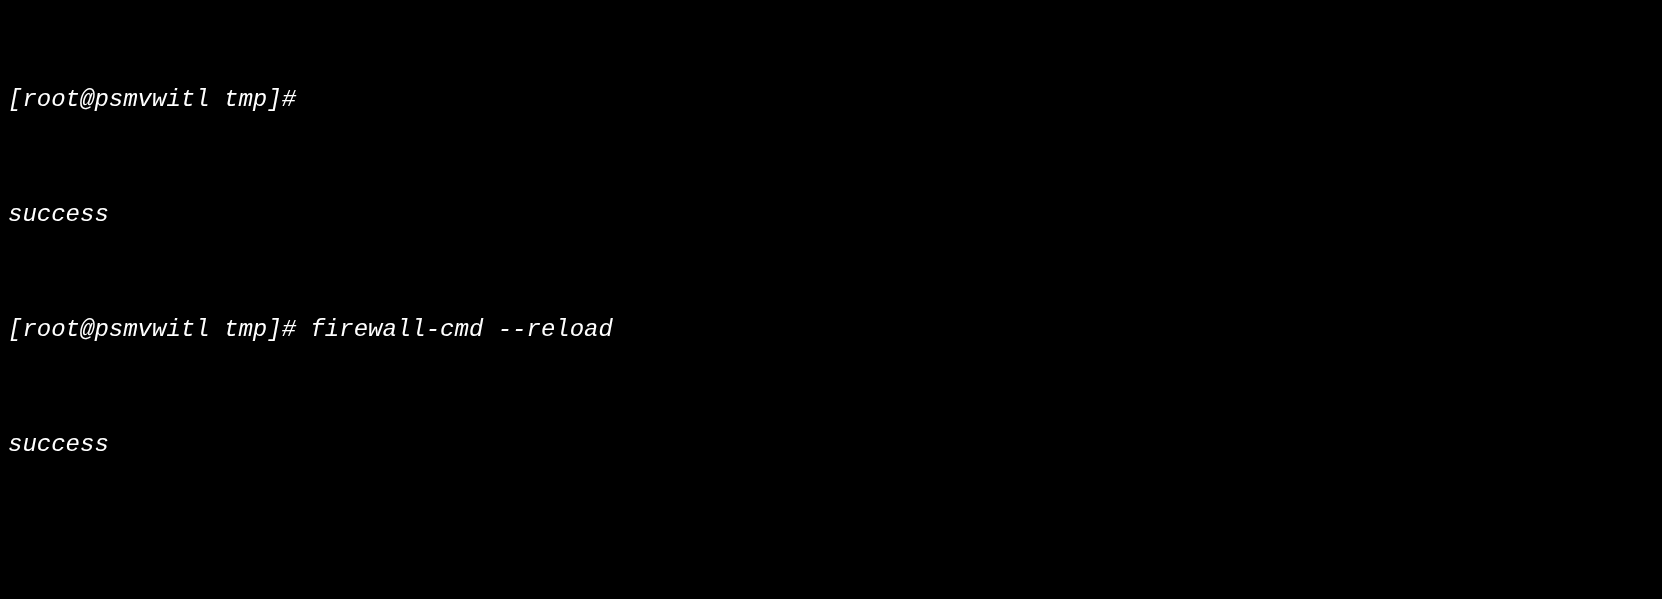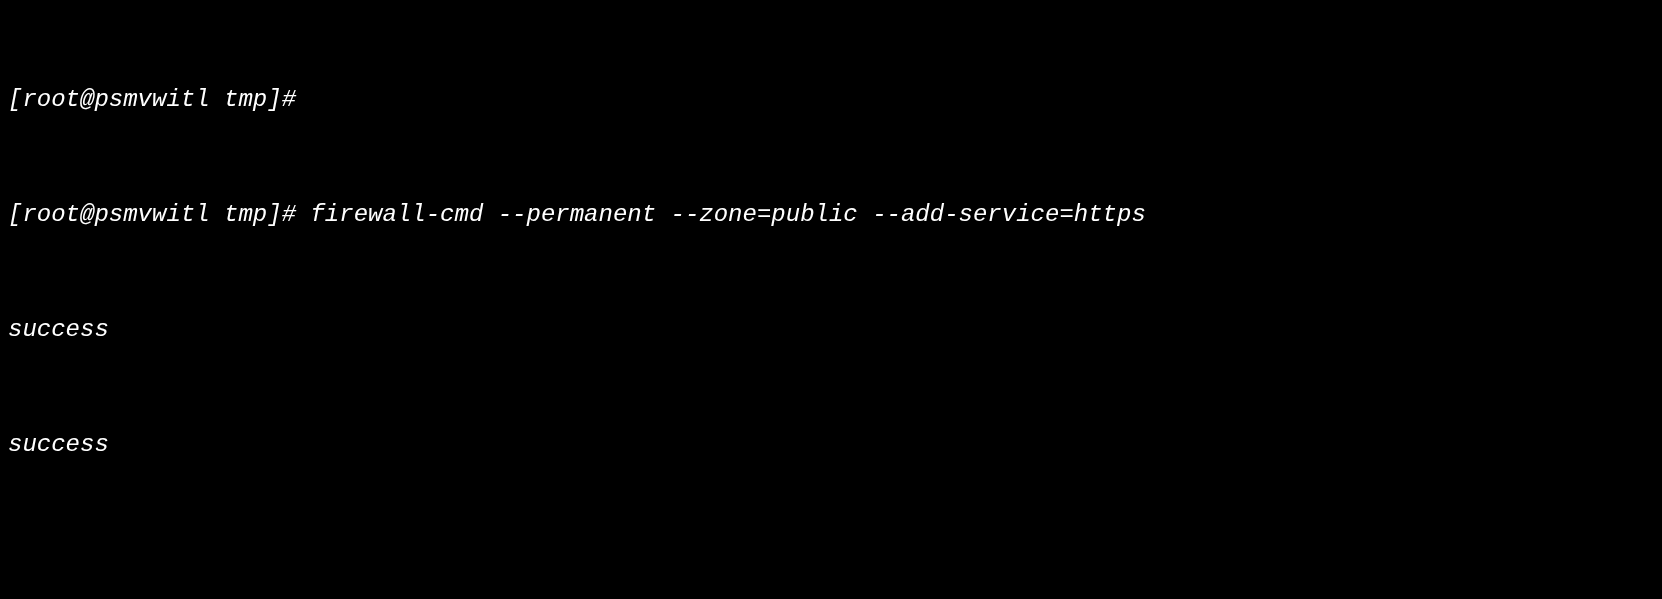--- a/index.html
+++ b/index.html
@@ -21,22 +21,22 @@
   .line {
     display: block;
     font-style: italic;
   }
 </style>
 </head>
 <body>
 
 <div class="terminal">
   <span class="line"><span>[root@psmvwitl tmp]#</span> <span></span></span>
-  <span class="line"><span>[root@psmvwitl tmp]#</span> <span>firewall-cmd --permanent --zone=public --add-service=https</span></span>
   <span class="line">success</span>
+  <span class="line"><span>[root@psmvwitl tmp]#</span> <span>firewall-cmd --reload</span></span>
   <span class="line">success</span>
   
   
   
   
   
   
   
   
   

